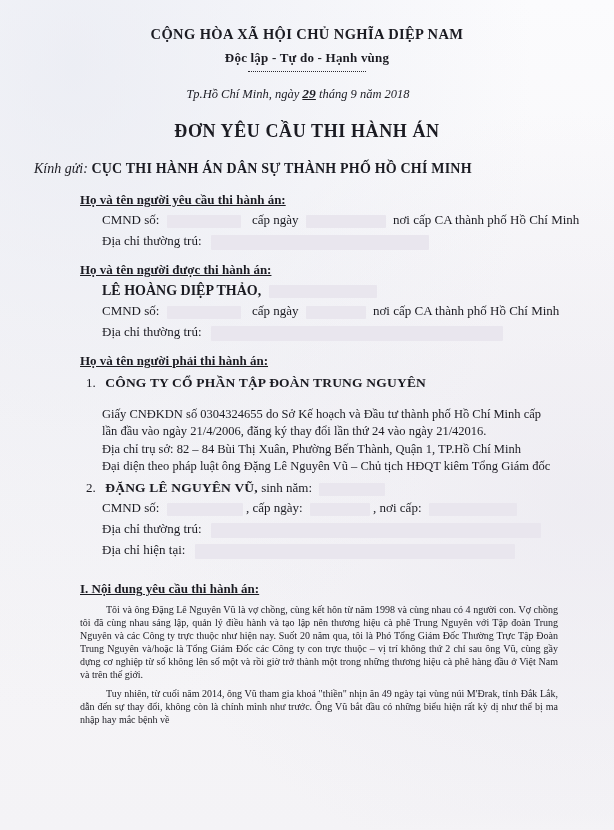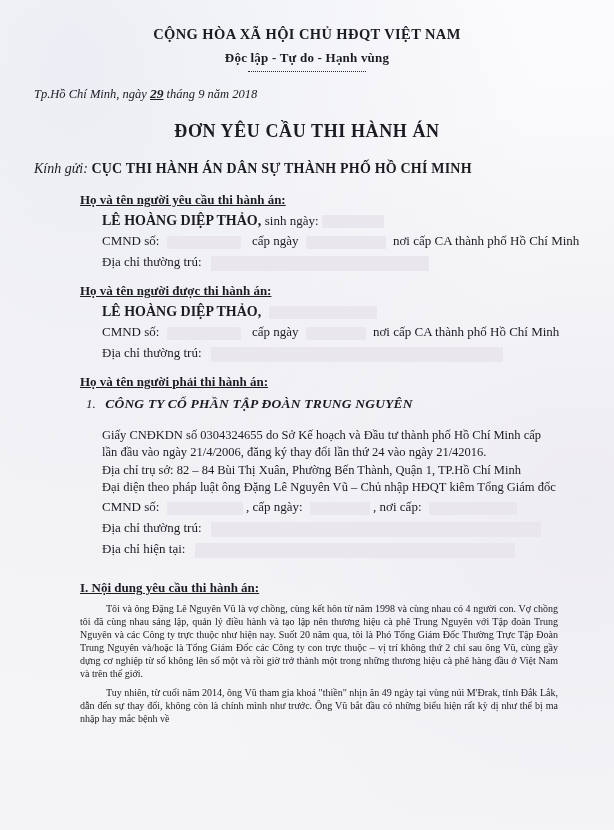--- a/index.html
+++ b/index.html
@@ -50,21 +50,21 @@
   }
   .rule {
     width: 118px;
     height: 0;
     margin: 5px auto 0 auto;
     border-top: 1.4px dotted #2a2a31;
   }
 
   .place-date {
     margin-top: 14px;
-    text-align: left;
+    text-align: center;
     font-style: italic;
     font-size: 12.5px;
     padding-right: 18px;
   }
   .handwrite {
     font-family: "Liberation Serif", serif;
     font-style: italic;
     font-weight: bold;
     text-decoration: underline;
     font-size: 13.5px;
@@ -117,21 +117,20 @@
     background: #e9e6ee;
     border-radius: 1px;
     height: 13px;
   }
   .redact.tall { height: 15px; }
 
   .numbered {
     padding-left: 52px;
     font-size: 13px;
     margin-top: 6px;
-    font-style: italic;
   }
   .numbered .num { display: inline-block; width: 16px; }
   .numbered .company {
     font-weight: bold;
     font-size: 13.5px;
     letter-spacing: 0.2px;
   }
   .para {
     padding-left: 68px;
     font-size: 12.5px;
@@ -166,43 +165,38 @@
     pointer-events: none;
   }
 </style>
 </head>
 <body>
 
 <div class="page">
   <div class="paper-tint"></div>
   <div class="content">
 
-    <div class="center natl-title">CỘNG HÒA XÃ HỘI CHỦ HĐQT VIỆT NAM</div>
+    <div class="center natl-title">CỘNG HÒA XÃ HỘI CHỦ NGHĨA DIỆP NAM</div>
     <div class="center natl-sub">Độc lập - Tự do - Hạnh vùng</div>
     <div class="rule"></div>
 
     <div class="place-date">
       <span>Tp.Hồ Chí Minh, ngày</span>
       <span class="handwrite">29</span>
       <span>tháng 9 năm 2018</span>
     </div>
 
     <div class="doc-title">ĐƠN YÊU CẦU THI HÀNH ÁN</div>
 
     <div class="recipient">
       <span class="lead">Kính gửi:</span>
       <span class="body">CỤC THI HÀNH ÁN DÂN SỰ THÀNH PHỐ HỒ CHÍ MINH</span>
     </div>
 
     <div class="section-head">Họ và tên người yêu cầu thi hành án:</div>
-    <div class="name-line">
-      <span>LÊ HOÀNG DIỆP THẢO,</span>
-      <span class="thin">sinh ngày:</span>
-      <span class="redact" style="width:62px"></span>
-    </div>
     <div class="field-row">
       <span class="seg">CMND số:</span>
       <span class="redact" style="width:74px;margin-left:4px"></span>
       <span class="seg" style="margin-left:8px">cấp ngày</span>
       <span class="redact" style="width:80px;margin-left:4px"></span>
       <span class="seg" style="margin-left:4px">nơi cấp CA thành phố Hồ Chí Minh</span>
     </div>
     <div class="field-row">
       <span class="seg">Địa chỉ thường trú:</span>
       <span class="redact tall" style="width:218px;margin-left:6px"></span>
@@ -227,22 +221,28 @@
 
     <div class="section-head tight" style="padding-left:46px">Họ và tên người phải thi hành án:</div>
 
     <div class="numbered">
       <span class="num">1.</span>
       <span class="company">CÔNG TY CỔ PHẦN TẬP ĐOÀN TRUNG NGUYÊN</span>
     </div>
     <div class="para first">Giấy CNĐKDN số 0304324655 do Sở Kế hoạch và Đầu tư thành phố Hồ Chí Minh cấp</div>
     <div class="para">lần đầu vào ngày 21/4/2006, đăng ký thay đổi lần thứ 24 vào ngày 21/42016.</div>
     <div class="para">Địa chỉ trụ sở: 82 – 84 Bùi Thị Xuân, Phường Bến Thành, Quận 1, TP.Hồ Chí Minh</div>
-    <div class="para">Đại diện theo pháp luật ông Đặng Lê Nguyên Vũ – Chủ nhập HĐQT kiêm Tổng Giám đốc</div>
-
+    <div class="para">Đại diện theo pháp luật ông Đặng Lê Nguyên Vũ – Chủ tịch HĐQT kiêm Tổng Giám đốc</div>
+
+    <div class="numbered" style="margin-top:6px">
+      <span class="num">2.</span>
+      <span class="company">ĐẶNG LÊ NGUYÊN VŨ,</span>
+      <span>sinh năm:</span>
+      <span class="redact" style="width:66px;margin-left:4px"></span>
+    </div>
     <div class="field-row">
       <span class="seg">CMND số:</span>
       <span class="redact" style="width:76px;margin-left:4px"></span>
       <span class="seg">, cấp ngày:</span>
       <span class="redact" style="width:60px;margin-left:4px"></span>
       <span class="seg">, nơi cấp:</span>
       <span class="redact" style="width:88px;margin-left:4px"></span>
     </div>
     <div class="field-row">
       <span class="seg">Địa chỉ thường trú:</span>

